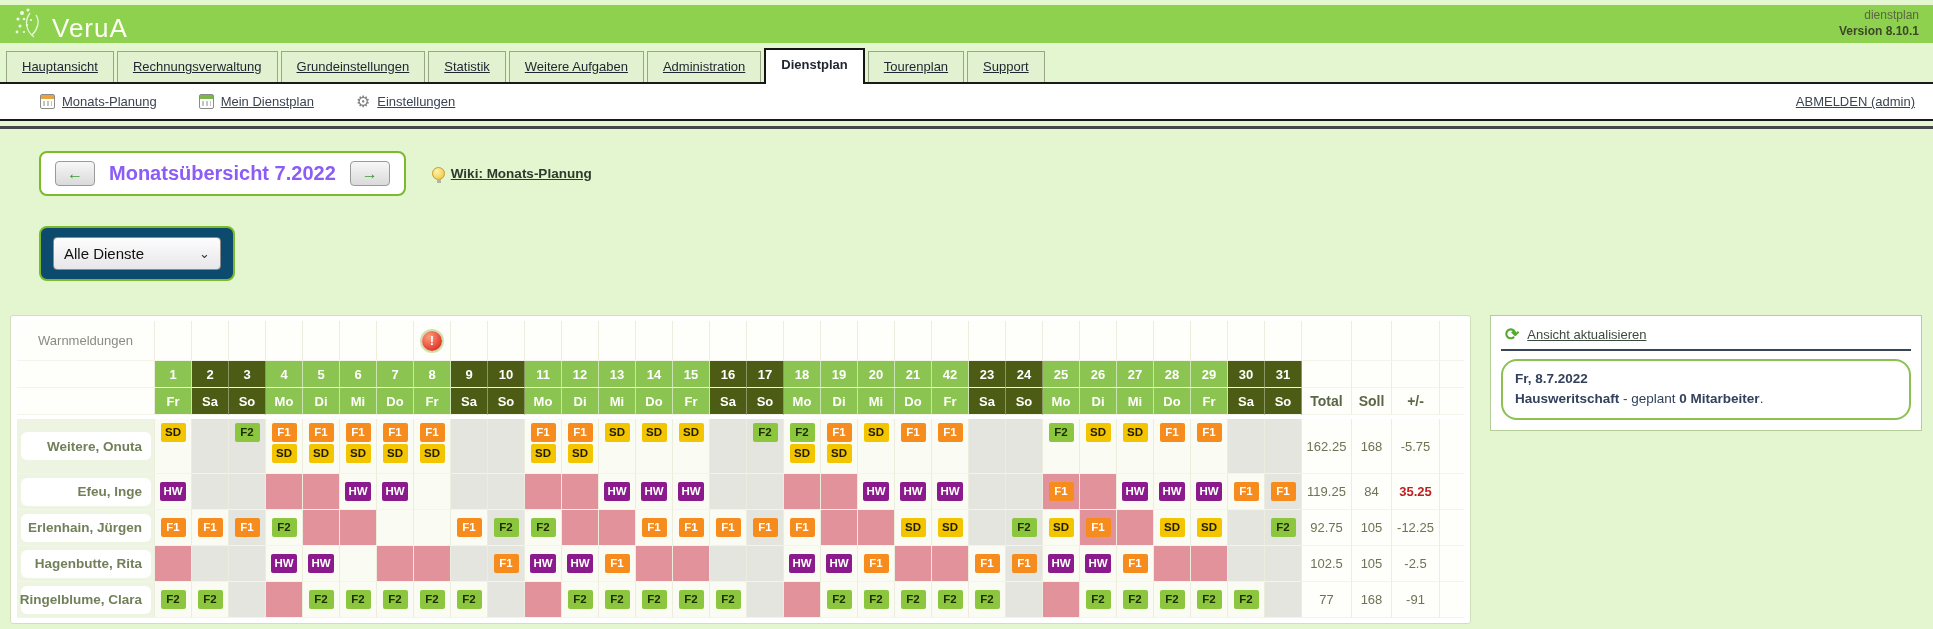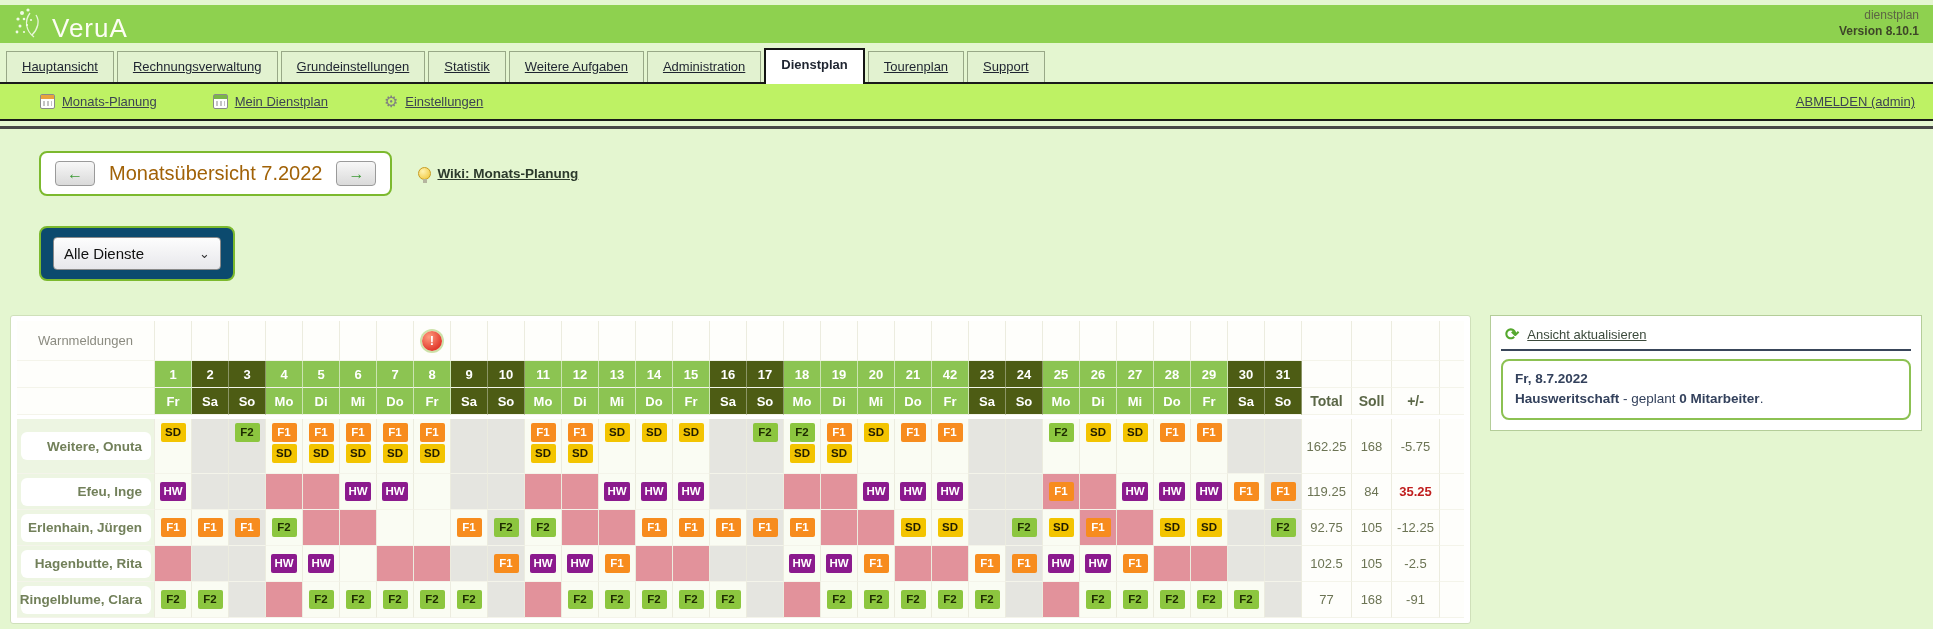--- a/index.html
+++ b/index.html
@@ -25,40 +25,40 @@
     background:#e2f2d0; border:1px solid #98a887; border-bottom:none;
     padding:7px 15px 8px; font-size:13px; color:#1e2430;
     text-decoration:underline; cursor:pointer; white-space:nowrap;
   }
   .tab.active {
     background:#fff; border:2px solid #141414; border-bottom:none;
     font-weight:bold; text-decoration:none; margin-bottom:-2px; padding-bottom:12px; z-index:3;
   }
   
   .toolbar {
-    background:#bef264; border-top:2px solid #1a1a1a; border-bottom:2px solid #1a1a1a;
-    height:39px; display:flex; align-items:center; padding:0 18px 0 40px; gap:56px;
+    background:#ffffff; border-top:2px solid #1a1a1a; border-bottom:2px solid #1a1a1a;
+    height:39px; display:flex; align-items:center; padding:0 18px 0 40px; gap:42px;
     position:relative; z-index:1;
   }
   .tool-item { display:flex; align-items:center; gap:7px; cursor:pointer; }
   .tool-item span.lbl { font-size:13px; color:#3c4452; text-decoration:underline; }
   .logout { margin-left:auto; font-size:13px; color:#3c4452; text-decoration:underline; cursor:pointer; }
   .page-rule { height:3px; background:#474747; margin-top:5px; }
   
   .month-row { display:flex; align-items:center; gap:26px; margin:22px 0 0 39px; }
   .month-box {
     display:inline-flex; align-items:center; gap:14px; background:#fff;
     border:2px solid #7cb92e; border-radius:8px; padding:8px 14px;
   }
   .nav-btn {
     width:40px; height:25px; border:1px solid #9a9a9a; border-radius:4px;
     background:linear-gradient(#f7f7f7,#dadada); color:#3c9a35; font-size:16px; font-weight:bold;
     display:grid; place-items:center; cursor:pointer; line-height:1;
   }
-  .month-title { font-size:20px; font-weight:normal; color:#a16207; }
+  .month-title { font-size:20px; font-weight:bold; color:#8b5cf6; }
   .wiki-link { display:flex; align-items:center; gap:6px; }
   .wiki-link a { font-size:13.5px; font-weight:bold; color:#2c3a2c; text-decoration:underline; cursor:pointer; }
   
   .filter-box {
     display:inline-block; background:#0c4a6e; border:2px solid #7cb92e; border-radius:8px;
     padding:9px 12px; margin:30px 0 0 39px;
   }
   .select {
     width:168px; height:33px; background:linear-gradient(#fdfdfd,#e7e7eb);
     border:1px solid #8a8a8a; border-radius:4px; display:flex; align-items:center;
@@ -112,21 +112,21 @@
   .diff-red { color:#c01f1f; font-weight:bold; }
   
   .side-panel {
     position:absolute; left:1490px; top:315px; width:432px;
     background:#fff; border:1px solid #b4cd99; padding:8px 10px 10px;
   }
   .refresh-row { display:flex; align-items:center; gap:8px; padding:2px 0 6px 4px; }
   .refresh-ico { color:#55a82e; font-size:17px; font-weight:bold; line-height:1; cursor:pointer; }
   .refresh-row a { font-size:13px; color:#3c4a3c; text-decoration:underline; cursor:pointer; }
   .panel-rule { height:2px; background:#39465a; margin-bottom:8px; }
-  .date-box { border:2px solid #8cc152; border-radius:8px; padding:8px 12px; font-size:13.5px; color:#33415c; line-height:1.5; }
+  .date-box { border:2px solid #8cc152; border-radius:16px; padding:8px 12px; font-size:13.5px; color:#33415c; line-height:1.5; }
   .date-box .b { font-weight:bold; }
   
   .ico-cal { width:15px; height:15px; border:1px solid #8a8a8a; background:#fff; position:relative; border-radius:2px; }
   .ico-cal::before { content:""; position:absolute; left:0; right:0; top:0; height:4px; }
   .ico-cal.orange::before { background:#e8a33d; }
   .ico-cal.green::before  { background:#7ab648; }
   .ico-cal::after { content:""; position:absolute; left:2px; right:2px; top:6px; bottom:2px;
     background:repeating-linear-gradient(90deg,#b5b5b5 0 2px,transparent 2px 4px); opacity:.8; }
   .gear { color:#808080; font-size:16px; line-height:1; }
   .bulb { width:13px; height:13px; border-radius:50%; background:radial-gradient(circle at 35% 30%,#fff3b0,#f0c330); border:1px solid #c89b22; position:relative; }

